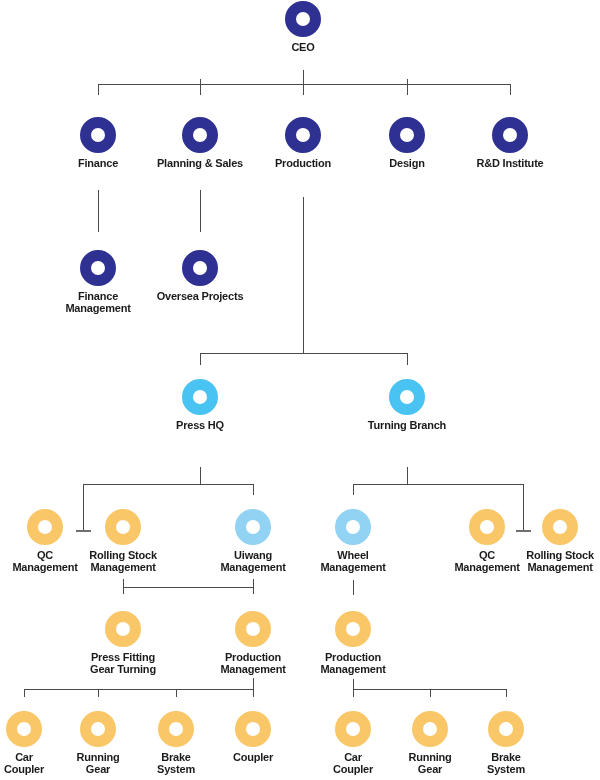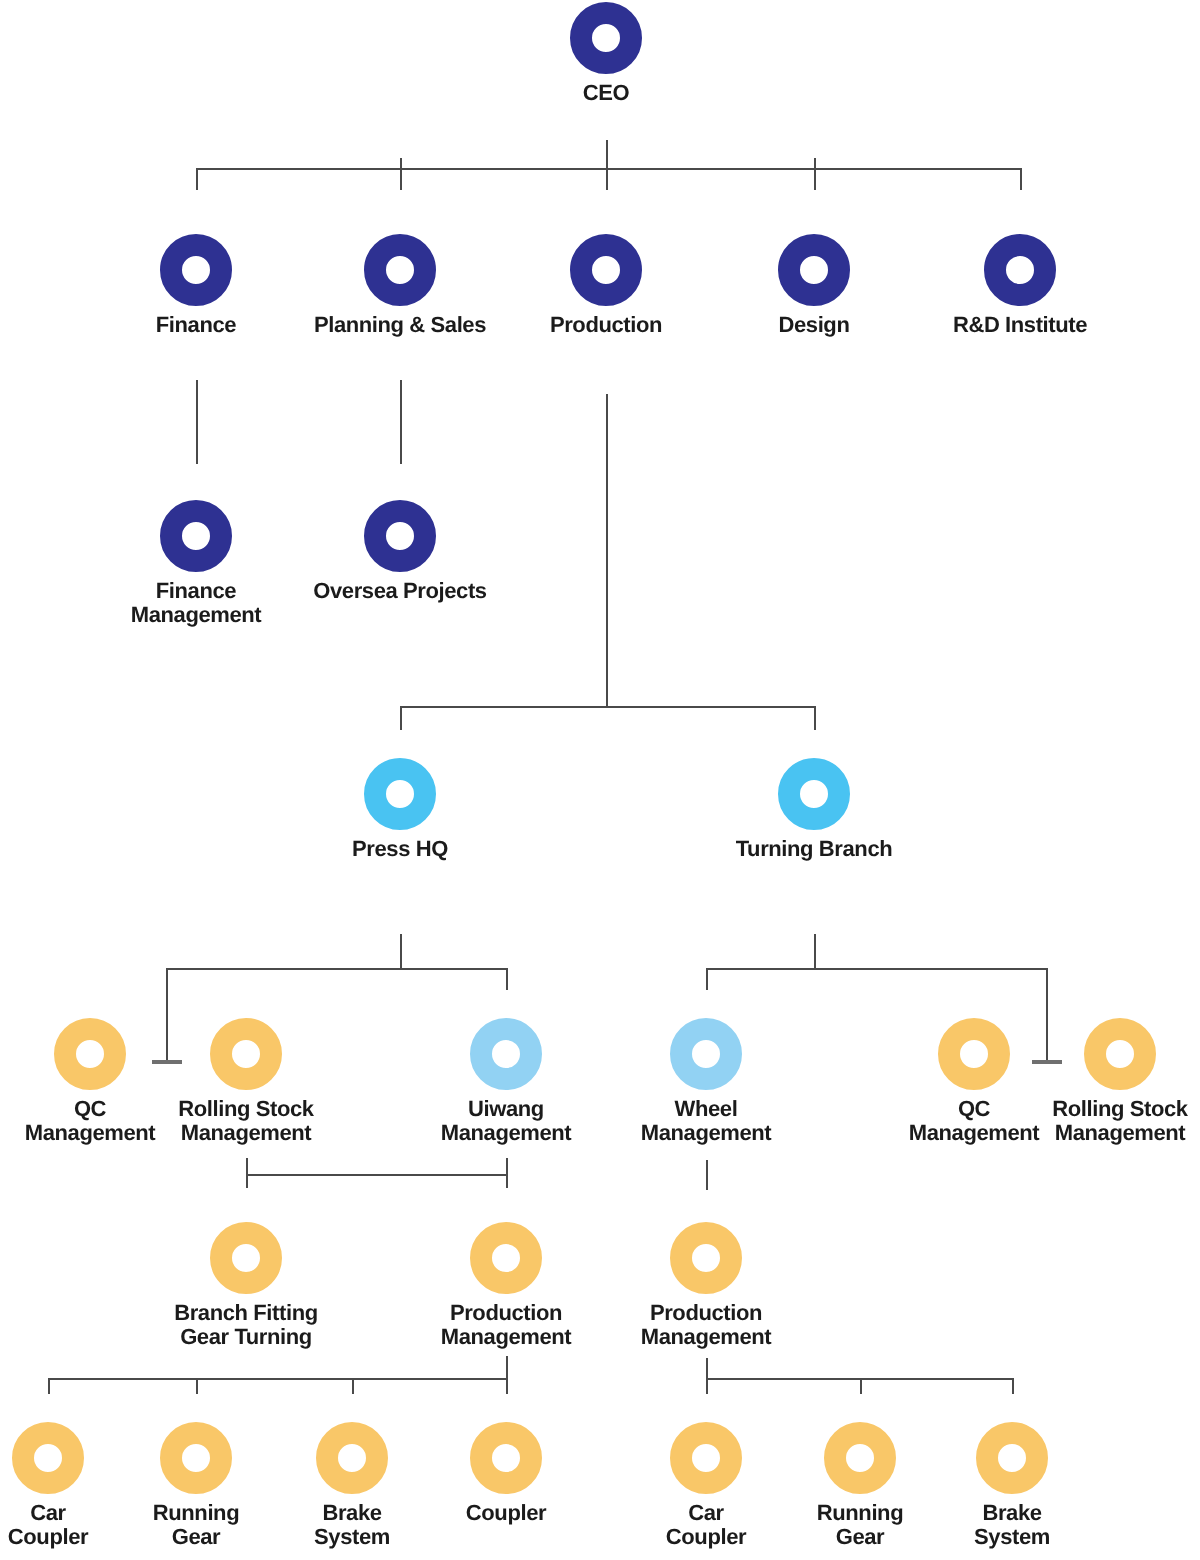--- a/index.html
+++ b/index.html
@@ -163,21 +163,21 @@
       <div class="node" style="left: 560px; top: 527px;">
         <div class="donut" style="border-color: rgb(249, 199, 104);"></div>
         <div class="label">
           <div>Rolling Stock</div>
           <div>Management</div>
         </div>
       </div>
       <div class="node" style="left: 123px; top: 629px;">
         <div class="donut" style="border-color: rgb(249, 199, 104);"></div>
         <div class="label">
-          <div>Branch Fitting</div>
+          <div>Press Fitting</div>
           <div>Gear Turning</div>
         </div>
       </div>
       <div class="node" style="left: 253px; top: 629px;">
         <div class="donut" style="border-color: rgb(249, 199, 104);"></div>
         <div class="label">
           <div>Production</div>
           <div>Management</div>
         </div>
       </div>

